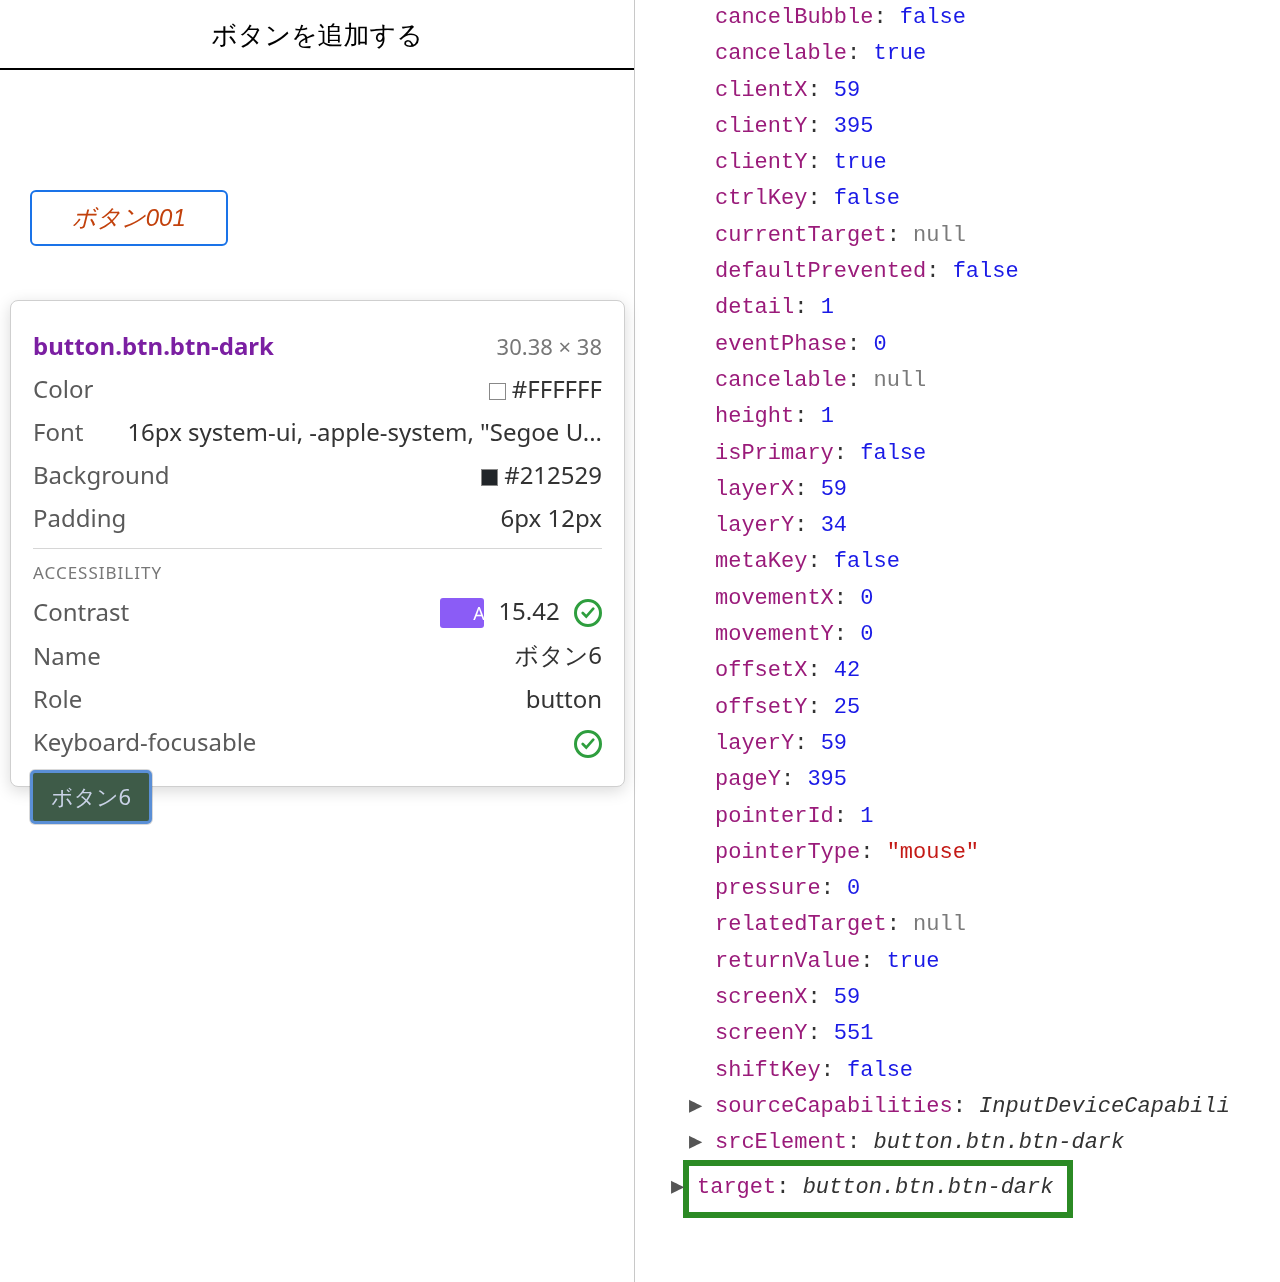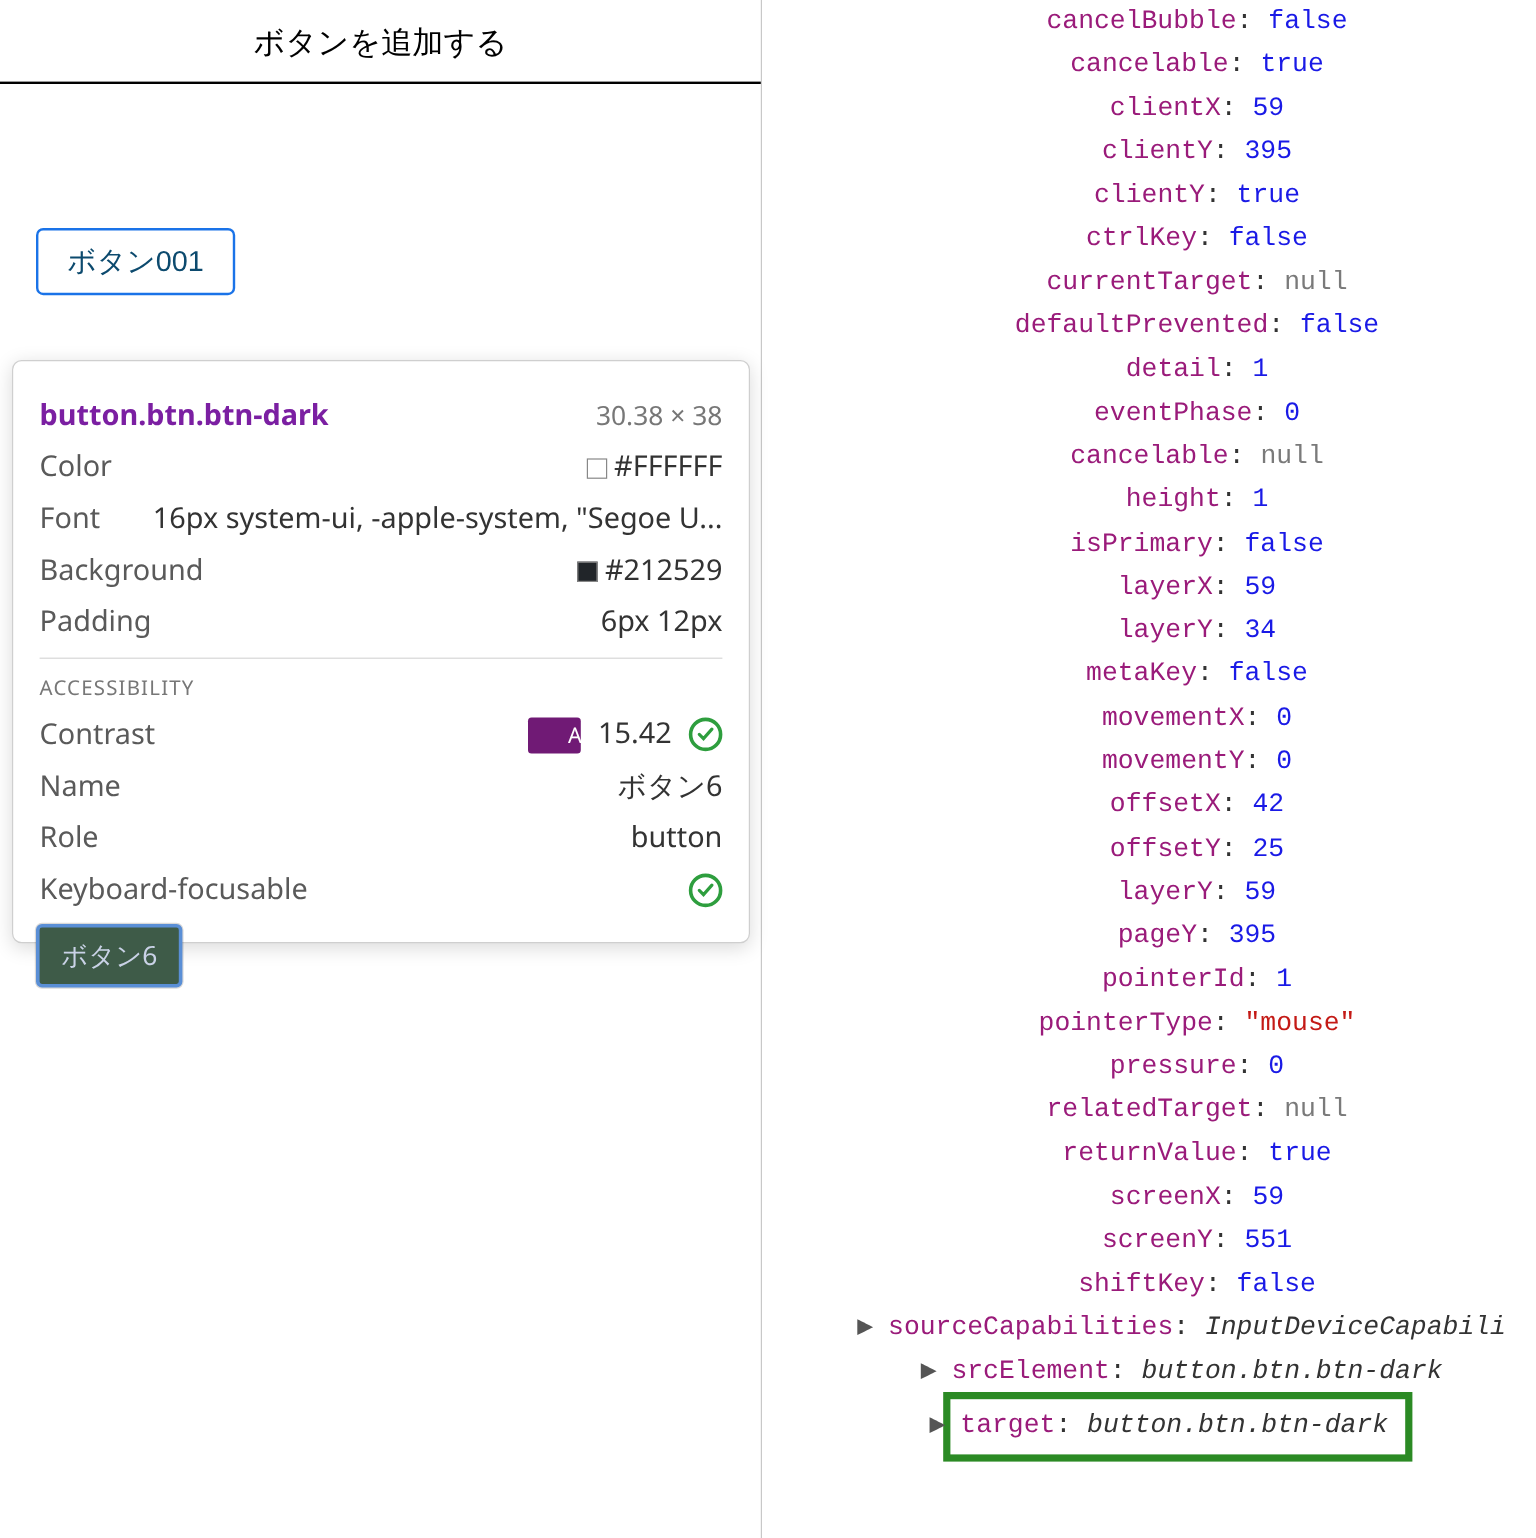--- a/index.html
+++ b/index.html
@@ -36,27 +36,28 @@
   align-items: center;
   justify-content: center;
   font-size: 26px;
 }
 .content-area {
   padding: 120px 20px 20px 30px;
   position: relative;
 }
 .btn-outline {
   display: inline-block;
-  padding: 10px 24px;
+  padding: 10px 40px;
   border: 2px solid #1a73e8;
-  color: #0c4a6e;
+  color: #c2410c;
   background: #fff;
   border-radius: 6px;
   font-size: 24px;
   cursor: pointer;
+  font-style: italic;
 }
 .inspector-popup {
   position: absolute;
   top: 300px;
   left: 10px;
   width: 615px;
   background: #fff;
   border: 1px solid #cfcfcf;
   border-radius: 8px;
   box-shadow: 0 4px 16px rgba(0,0,0,0.15);
@@ -97,21 +98,21 @@
   font-size: 17px;
   letter-spacing: 1px;
   color: #777;
   margin-bottom: 8px;
 }
 .aa-badge {
   display: inline-flex;
   align-items: center;
   justify-content: center;
   width: 34px; height: 30px;
-  background: #701a75;
+  background: #8b5cf6;
   color: #fff;
   font-size: 18px;
   border-radius: 3px;
   margin-right: 8px;
   padding-left: 44px;
 }
 .check-circle {
   display: inline-flex;
   width: 28px; height: 28px;
   border: 3px solid #2e9e3e;
@@ -129,21 +130,21 @@
   left: 30px;
   display: inline-block;
   padding: 8px 18px;
   background: #3e5b48;
   color: #c9d2e6;
   border: 3px solid #5a8fd6;
   border-radius: 5px;
   font-size: 22px;
   box-shadow: 0 0 0 1px rgba(0,0,0,0.15);
 }
-.prop { white-space: nowrap; text-align: center; }
+.prop { white-space: nowrap; }
 .prop .key { color: #9a1b7a; }
 .prop .colon { color: #333; }
 .prop .bool { color: #1a1ae6; }
 .prop .null { color: #7a7a7a; }
 .prop .str { color: #c41a16; }
 .prop .inline { font-style: italic; color: #333; }
 .prop .arrow { display: inline-block; width: 14px; color: #555; margin-left: -26px; margin-right: 12px; }
 .console-lines { padding-top: 0; }
 .hlbox {
   display: inline-block;

